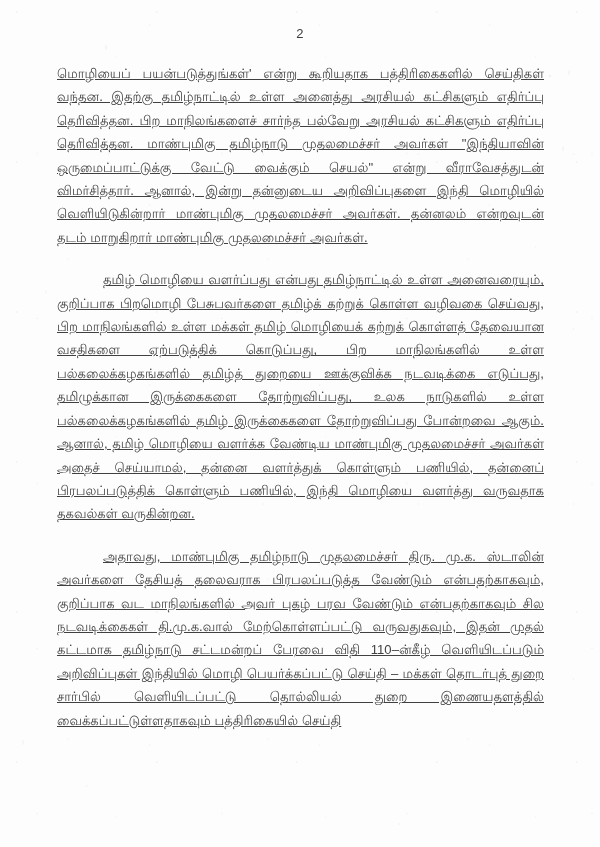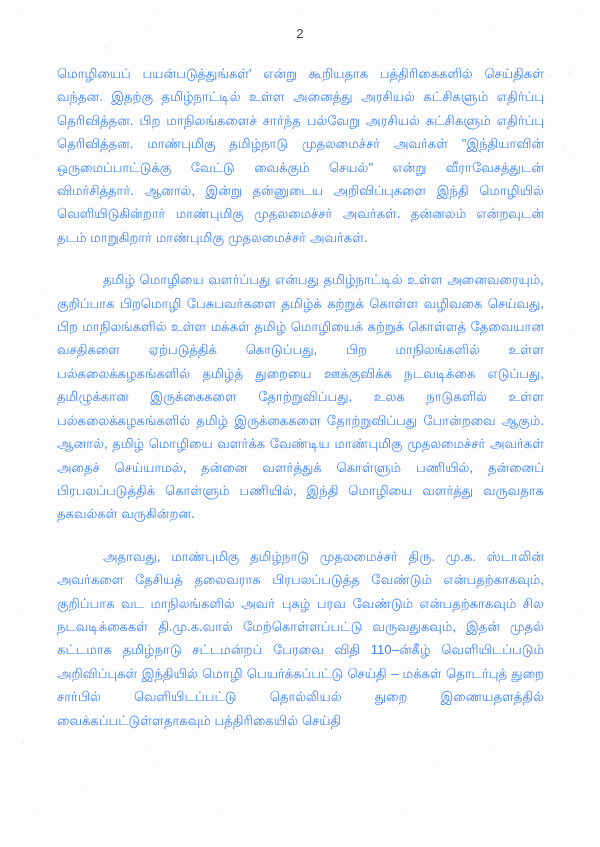--- a/index.html
+++ b/index.html
@@ -70,25 +70,26 @@
   }
 
   .para {
     margin: 0 0 19px 0;
     text-align: justify;
     text-justify: inter-word;
     text-indent: 46px;
     font-family: "Liberation Sans", "DejaVu Sans", sans-serif;
     font-size: 13.1px;
     line-height: 23.4px;
-    color: #3b82f6;
+    color: #404040;
     
     filter: blur(0.25px);
     -webkit-font-smoothing: antialiased;
     word-spacing: 0.2px;
+    text-decoration: underline;
   }
   .para:first-child { text-indent: 0; }
   .para:last-child  { margin-bottom: 8px; }
 </style>
 </head>
 <body>
 
 <div class="page-sheet">
 
   <div class="scan-noise"></div>

